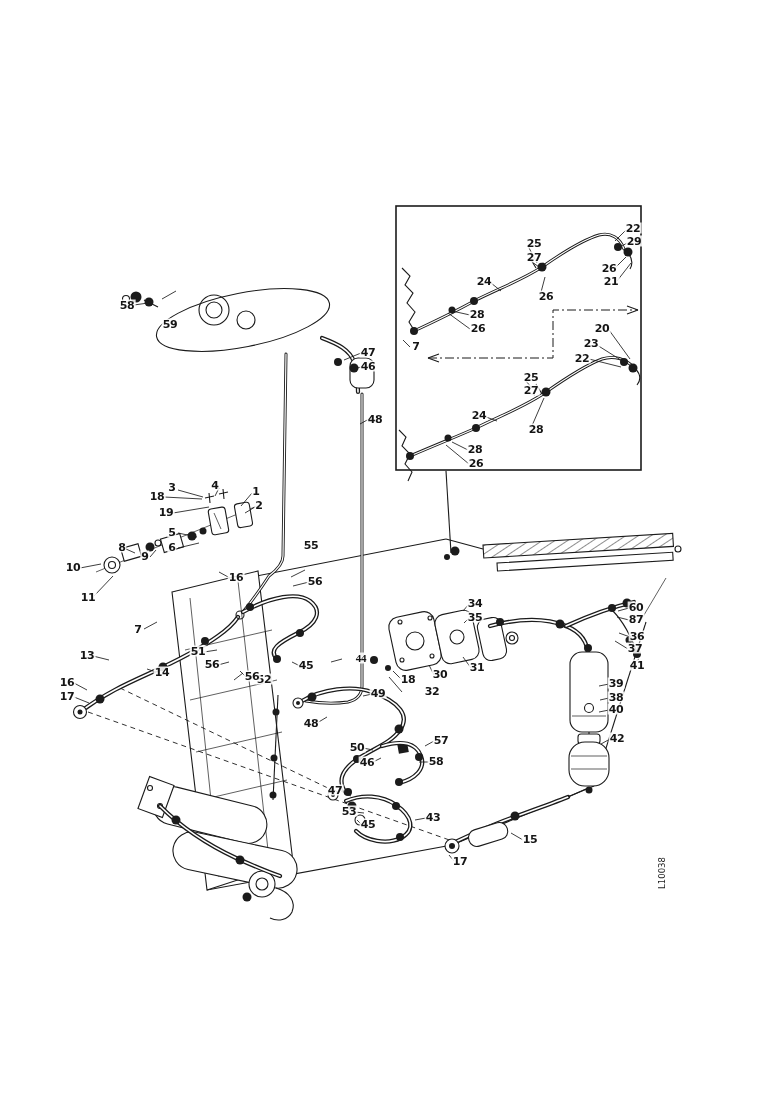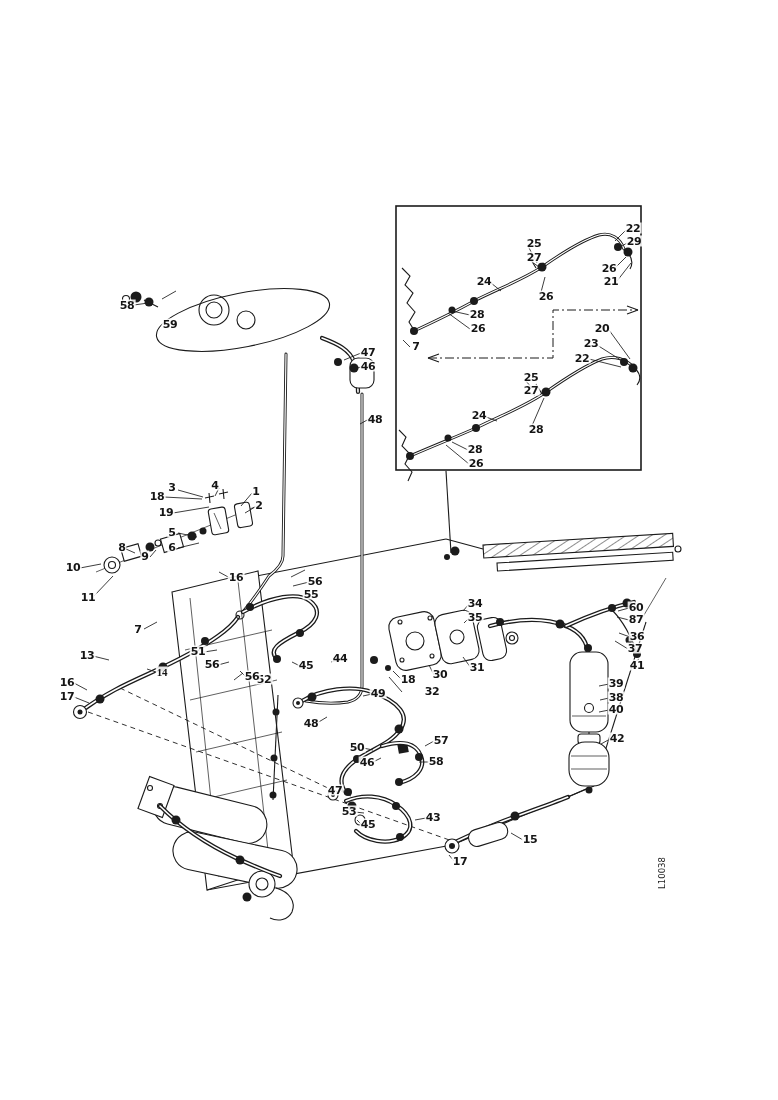--- a/index.html
+++ b/index.html
@@ -302,31 +302,31 @@
       <div class="callout" style="left: 259px; top: 505px;">2</div>
       <div class="callout" style="left: 172px; top: 532px;">5</div>
       <div class="callout" style="left: 172px; top: 547px;">6</div>
       <div class="callout" style="left: 122px; top: 547px;">8</div>
       <div class="callout" style="left: 145px; top: 556px;">9</div>
       <div class="callout" style="left: 73px; top: 567px;">10</div>
       <div class="callout" style="left: 88px; top: 597px;">11</div>
       <div class="callout" style="left: 236px; top: 577px;">16</div>
       <div class="callout" style="left: 138px; top: 629px;">7</div>
       <div class="callout" style="left: 87px; top: 655px;">13</div>
-      <div class="callout" style="left: 162px; top: 672px; font-family: Liberation Serif, serif;">14</div>
+      <div class="callout" style="left: 162px; top: 672px;">14</div>
       <div class="callout" style="left: 67px; top: 682px;">16</div>
       <div class="callout" style="left: 67px; top: 696px;">17</div>
-      <div class="callout" style="left: 311px; top: 594px;">55</div>
+      <div class="callout" style="left: 311px; top: 545px;">55</div>
       <div class="callout" style="left: 315px; top: 581px;">56</div>
       <div class="callout" style="left: 198px; top: 651px;">51</div>
       <div class="callout" style="left: 212px; top: 664px;">56</div>
       <div class="callout" style="left: 228px; top: 679px; margin-left: 36px;">52</div>
       <div class="callout" style="left: 252px; top: 676px;">56</div>
       <div class="callout" style="left: 306px; top: 665px;">45</div>
-      <div class="callout" style="left: 340px; top: 658px;">44</div>
+      <div class="callout" style="left: 361px; top: 658px; font-family: Liberation Serif, serif;">44</div>
       <div class="callout" style="left: 378px; top: 693px;">49</div>
       <div class="callout" style="left: 311px; top: 723px;">48</div>
       <div class="callout" style="left: 357px; top: 747px;">50</div>
       <div class="callout" style="left: 367px; top: 762px;">46</div>
       <div class="callout" style="left: 441px; top: 740px;">57</div>
       <div class="callout" style="left: 436px; top: 761px;">58</div>
       <div class="callout" style="left: 335px; top: 790px;">47</div>
       <div class="callout" style="left: 349px; top: 811px;">53</div>
       <div class="callout" style="left: 368px; top: 824px;">45</div>
       <div class="callout" style="left: 433px; top: 817px;">43</div>

